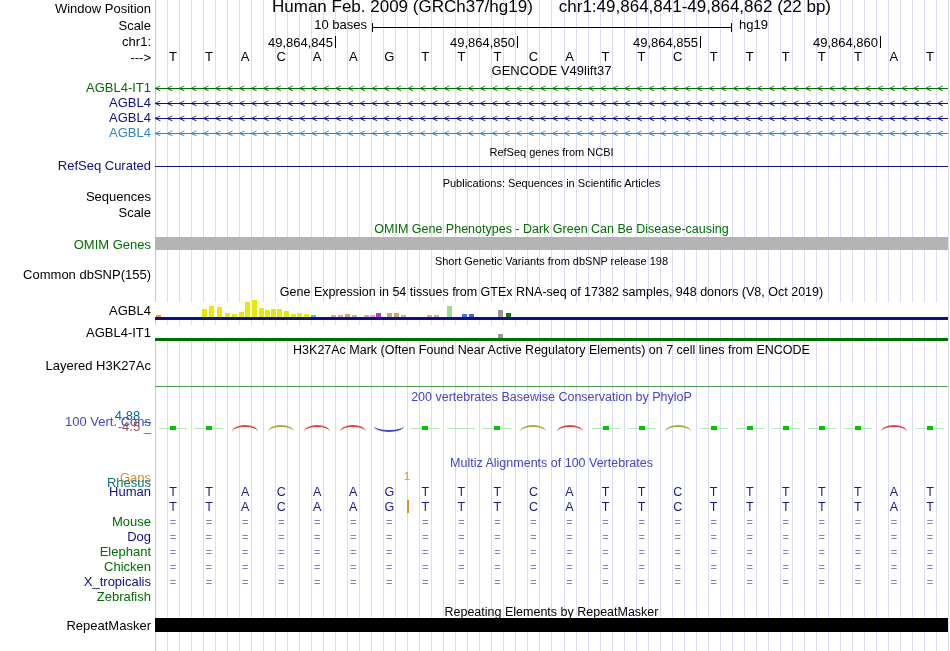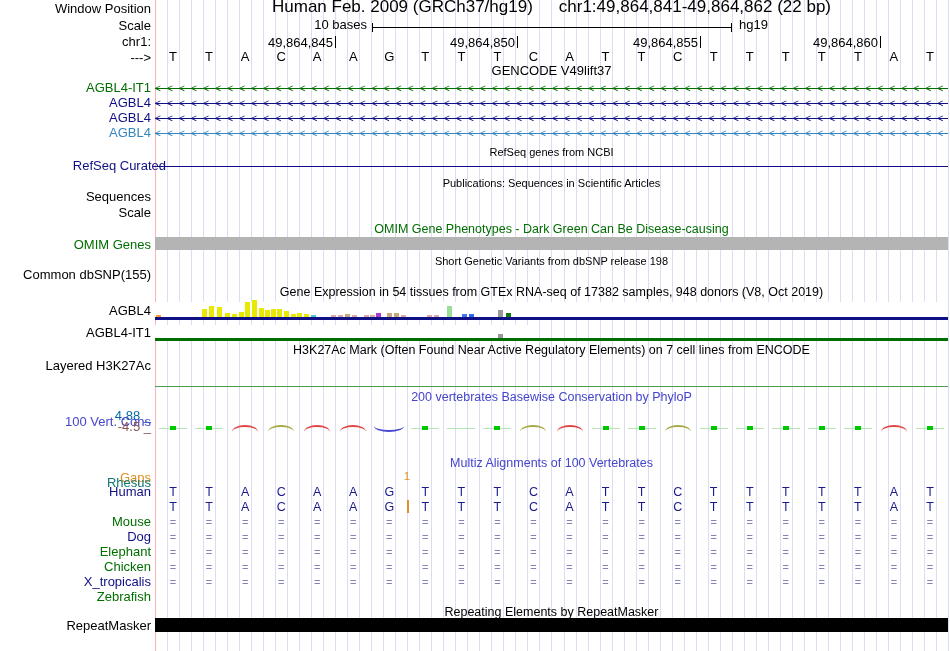--- a/index.html
+++ b/index.html
@@ -48,21 +48,21 @@
 
   <div id="gen">
       <div class="lbl" style="position: absolute; top: 2px; color: rgb(0, 0, 0);">Window Position</div>
       <div class="lbl" style="position: absolute; top: 19px; color: rgb(0, 0, 0);">Scale</div>
       <div class="lbl" style="position: absolute; top: 35px; color: rgb(0, 0, 0);">chr1:</div>
       <div class="lbl" style="position: absolute; top: 51px; color: rgb(0, 0, 0);">---&gt;</div>
       <div class="lbl" style="position: absolute; top: 81px; color: rgb(0, 110, 0);">AGBL4-IT1</div>
       <div class="lbl" style="position: absolute; top: 96px; color: rgb(15, 15, 134);">AGBL4</div>
       <div class="lbl" style="position: absolute; top: 111px; color: rgb(15, 15, 134);">AGBL4</div>
       <div class="lbl" style="position: absolute; top: 126px; color: rgb(53, 133, 192);">AGBL4</div>
-      <div class="lbl" style="position: absolute; top: 159px; color: rgb(15, 15, 134); padding-left: 15px;">RefSeq Curated</div>
+      <div class="lbl" style="position: absolute; top: 159px; color: rgb(15, 15, 134);">RefSeq Curated</div>
       <div class="lbl" style="position: absolute; top: 190px; color: rgb(0, 0, 0);">Sequences</div>
       <div class="lbl" style="position: absolute; top: 206px; color: rgb(0, 0, 0);">Scale</div>
       <div class="lbl" style="position: absolute; top: 238px; color: rgb(0, 110, 0);">OMIM Genes</div>
       <div class="lbl" style="position: absolute; top: 268px; color: rgb(0, 0, 0);">Common dbSNP(155)</div>
       <div class="lbl" style="position: absolute; top: 304px; color: rgb(0, 0, 0);">AGBL4</div>
       <div class="lbl" style="position: absolute; top: 326px; color: rgb(0, 0, 0);">AGBL4-IT1</div>
       <div class="lbl" style="position: absolute; top: 359px; color: rgb(0, 0, 0);">Layered H3K27Ac</div>
       <div class="lbl" style="position: absolute; top: 409px; color: #0369a1;">4.88 _</div>
       <div class="lbl" style="position: absolute; top: 415px; color: rgb(68, 68, 204);">100 Vert. Cons</div>
       <div class="lbl" style="position: absolute; top: 420px; color: rgb(142, 84, 84);">-4.5 _</div>

